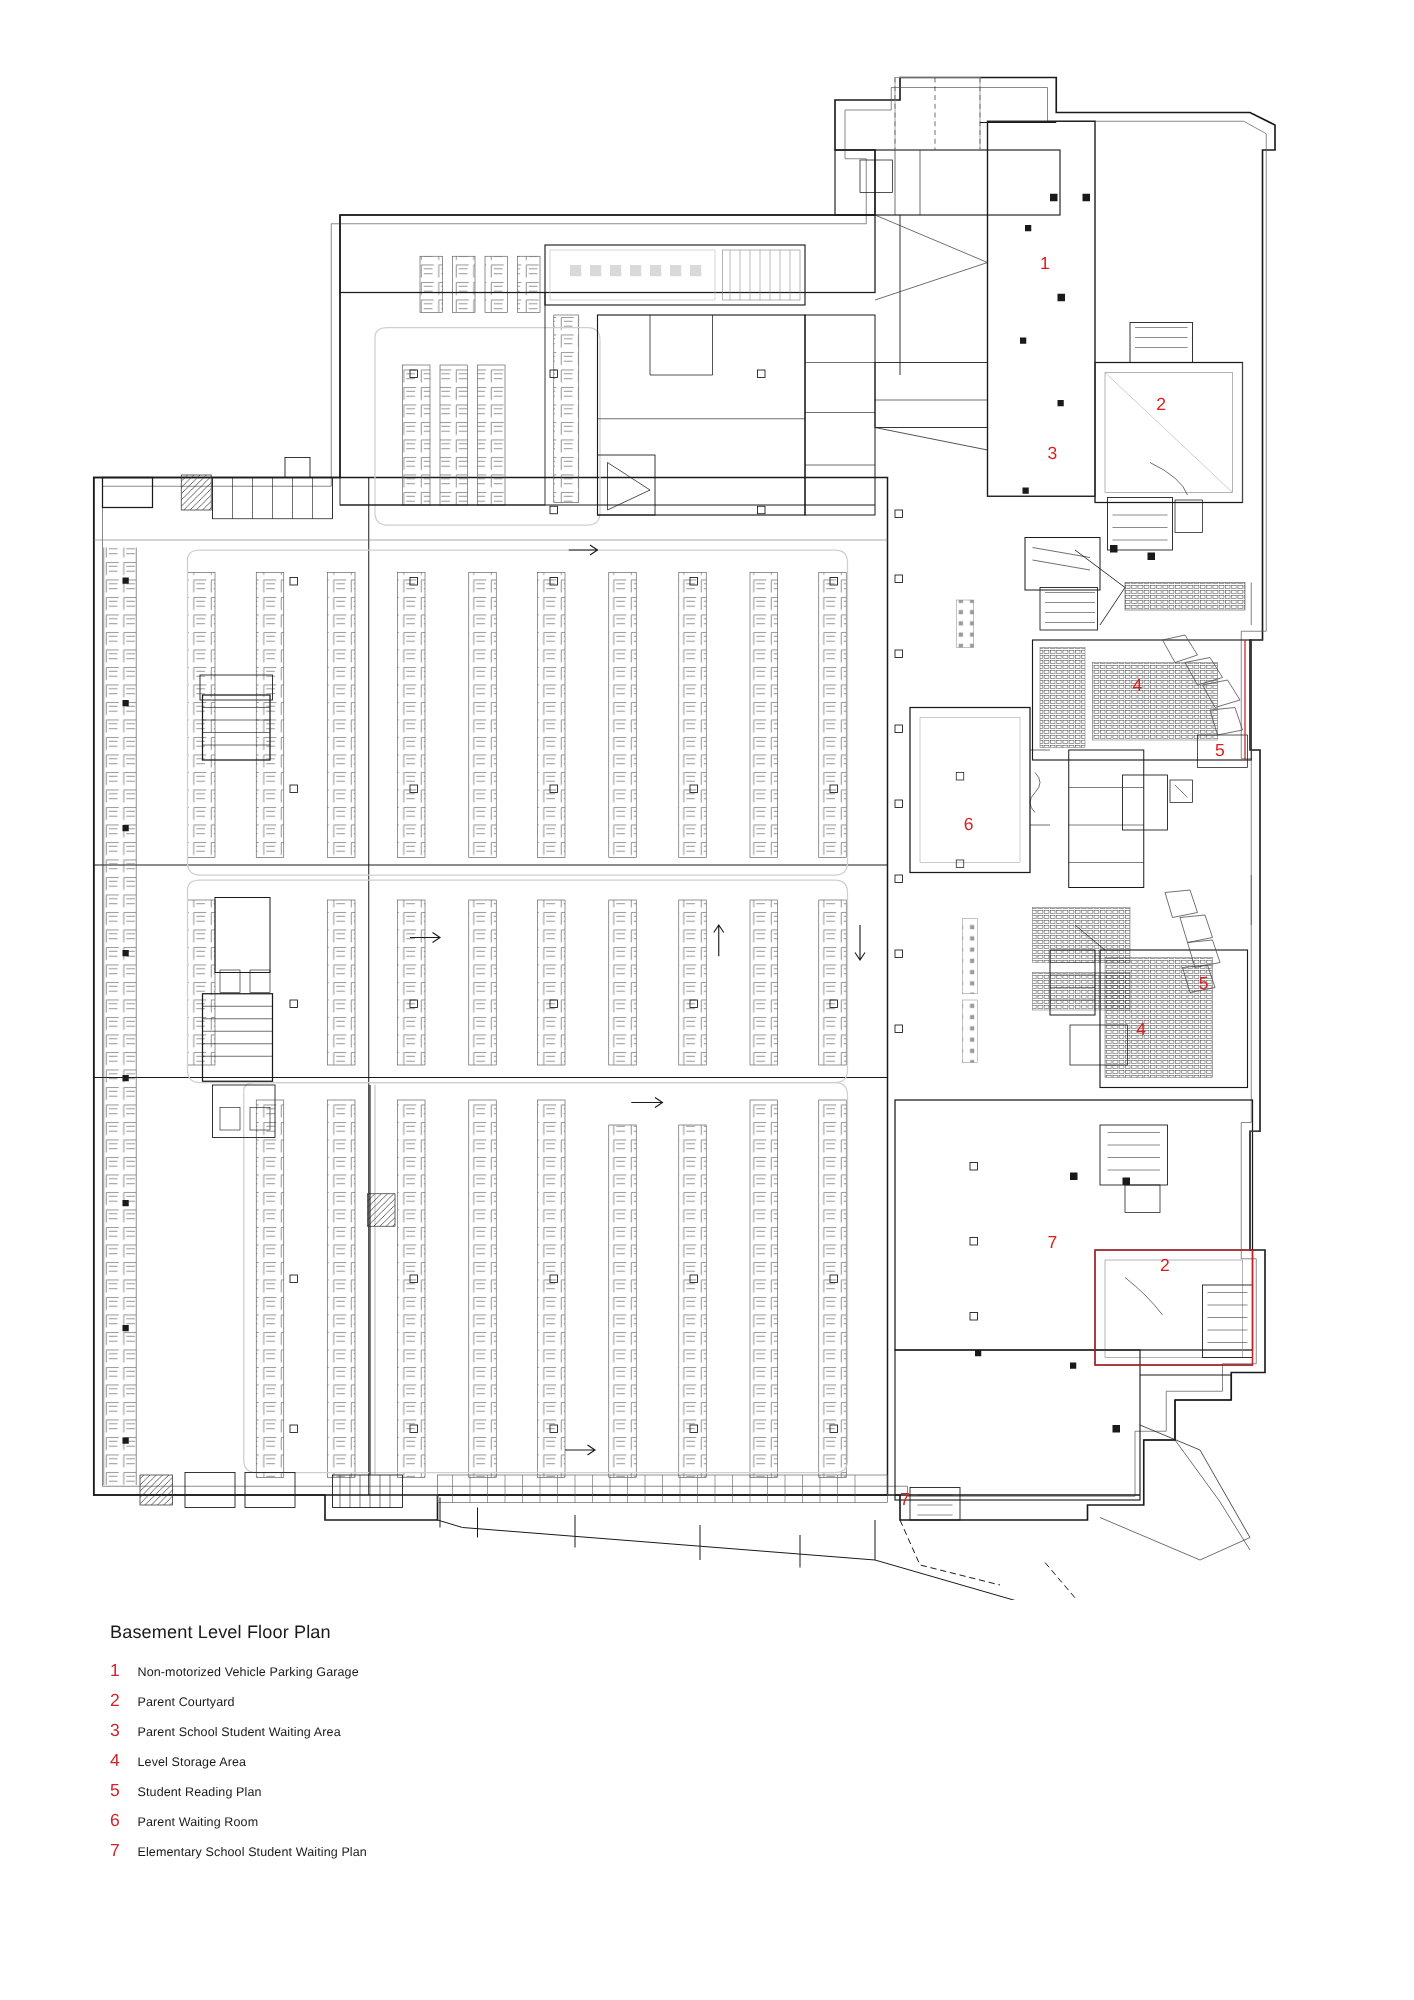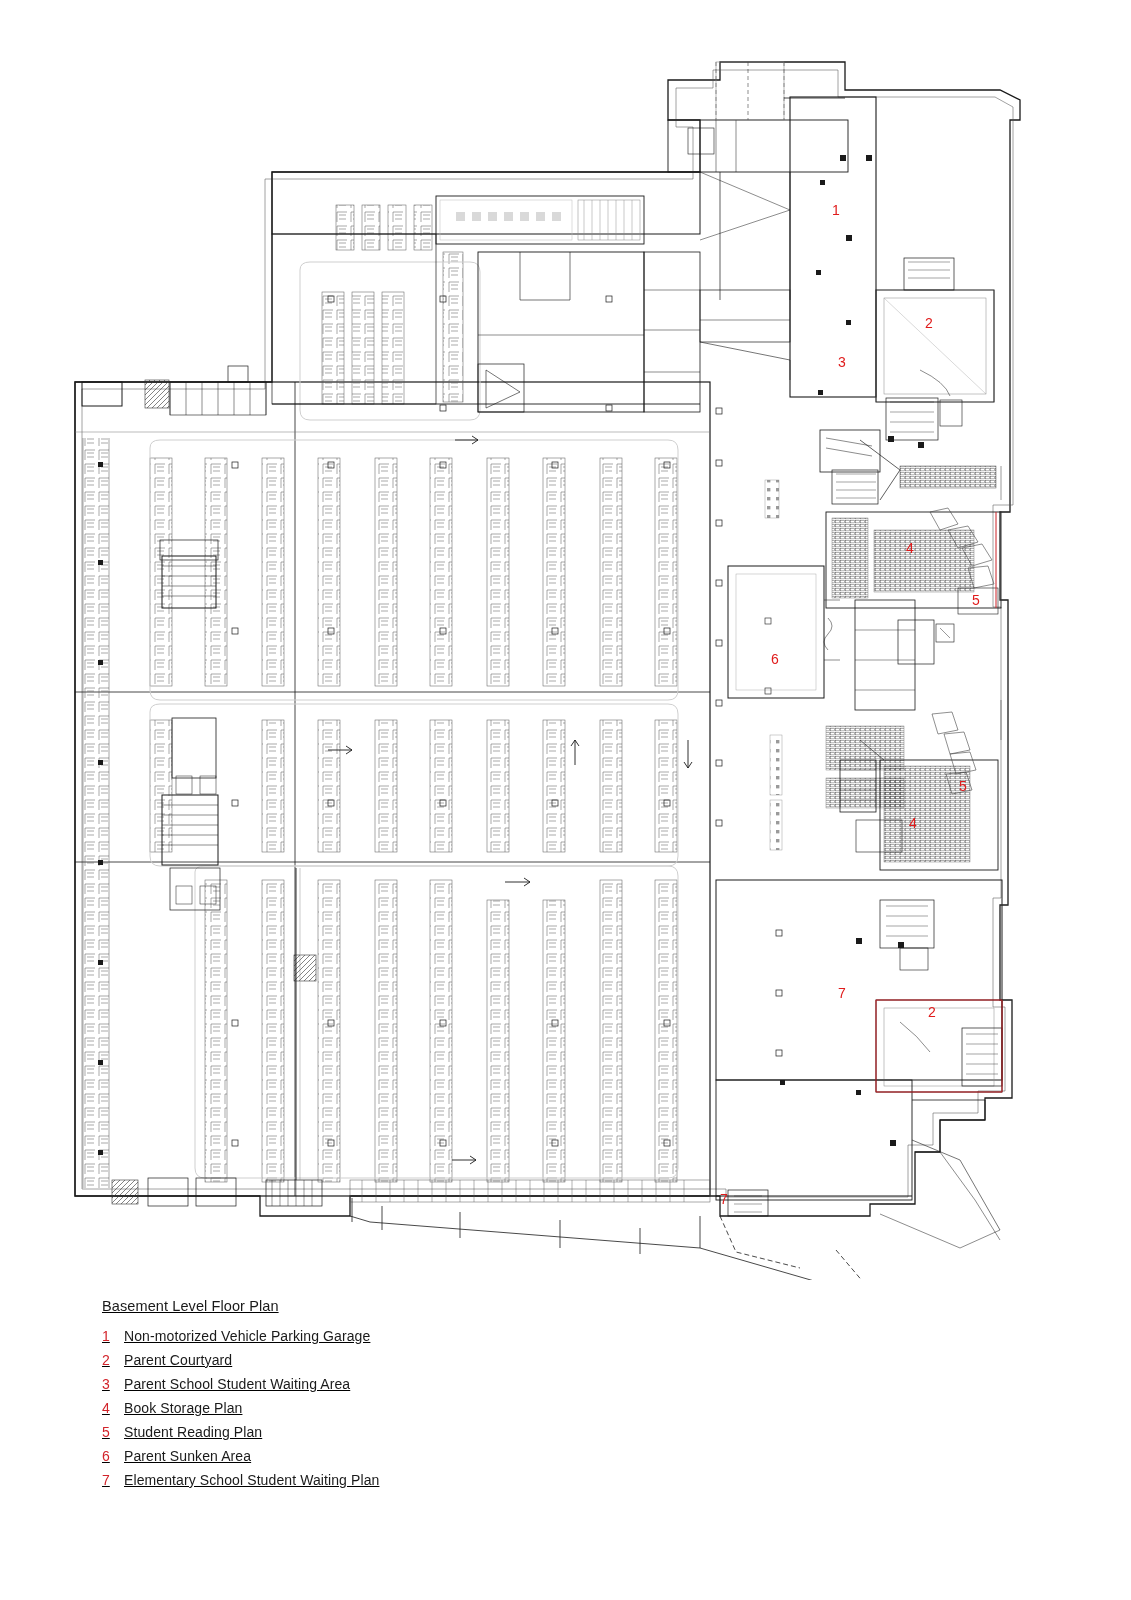--- a/index.html
+++ b/index.html
@@ -19,45 +19,44 @@
     left: 0; top: 0;
     width: 1131px;
     height: 1280px;
   }
   #plan-svg {
     position: absolute;
     left: 0; top: 0;
   }
   .legend {
     position: absolute;
-    left: 102px;
+    left: 88px;
     top: 1298px;
     width: 600px;
-    text-decoration: underline;
   }
   .legend-title {
     font-size: 14.5px;
     color: #1a1a1a;
     margin-bottom: 14px;
     letter-spacing: 0.1px;
   }
   .legend-row {
     display: flex;
     align-items: baseline;
     margin-bottom: 8px;
   }
   .legend-num {
     color: #d2232a;
     font-size: 14px;
     width: 22px;
     flex: none;
   }
   .legend-label {
     color: #1a1a1a;
-    font-size: 14px;
+    font-size: 10px;
     letter-spacing: 0.1px;
   }
   .marker {
     position: absolute;
     color: #e01b1b;
     font-size: 14px;
     font-family: "Liberation Sans", sans-serif;
   }
 </style>
 </head>
@@ -480,27 +479,27 @@
   <div class="legend-row">
     <span class="legend-num">2</span>
     <span class="legend-label">Parent Courtyard</span>
   </div>
   <div class="legend-row">
     <span class="legend-num">3</span>
     <span class="legend-label">Parent School Student Waiting Area</span>
   </div>
   <div class="legend-row">
     <span class="legend-num">4</span>
-    <span class="legend-label">Book Storage Plan</span>
+    <span class="legend-label">Level Storage Area</span>
   </div>
   <div class="legend-row">
     <span class="legend-num">5</span>
     <span class="legend-label">Student Reading Plan</span>
   </div>
   <div class="legend-row">
     <span class="legend-num">6</span>
-    <span class="legend-label">Parent Sunken Area</span>
+    <span class="legend-label">Parent Waiting Room</span>
   </div>
   <div class="legend-row">
     <span class="legend-num">7</span>
     <span class="legend-label">Elementary School Student Waiting Plan</span>
   </div>
 </div>
 
 </body></html>

